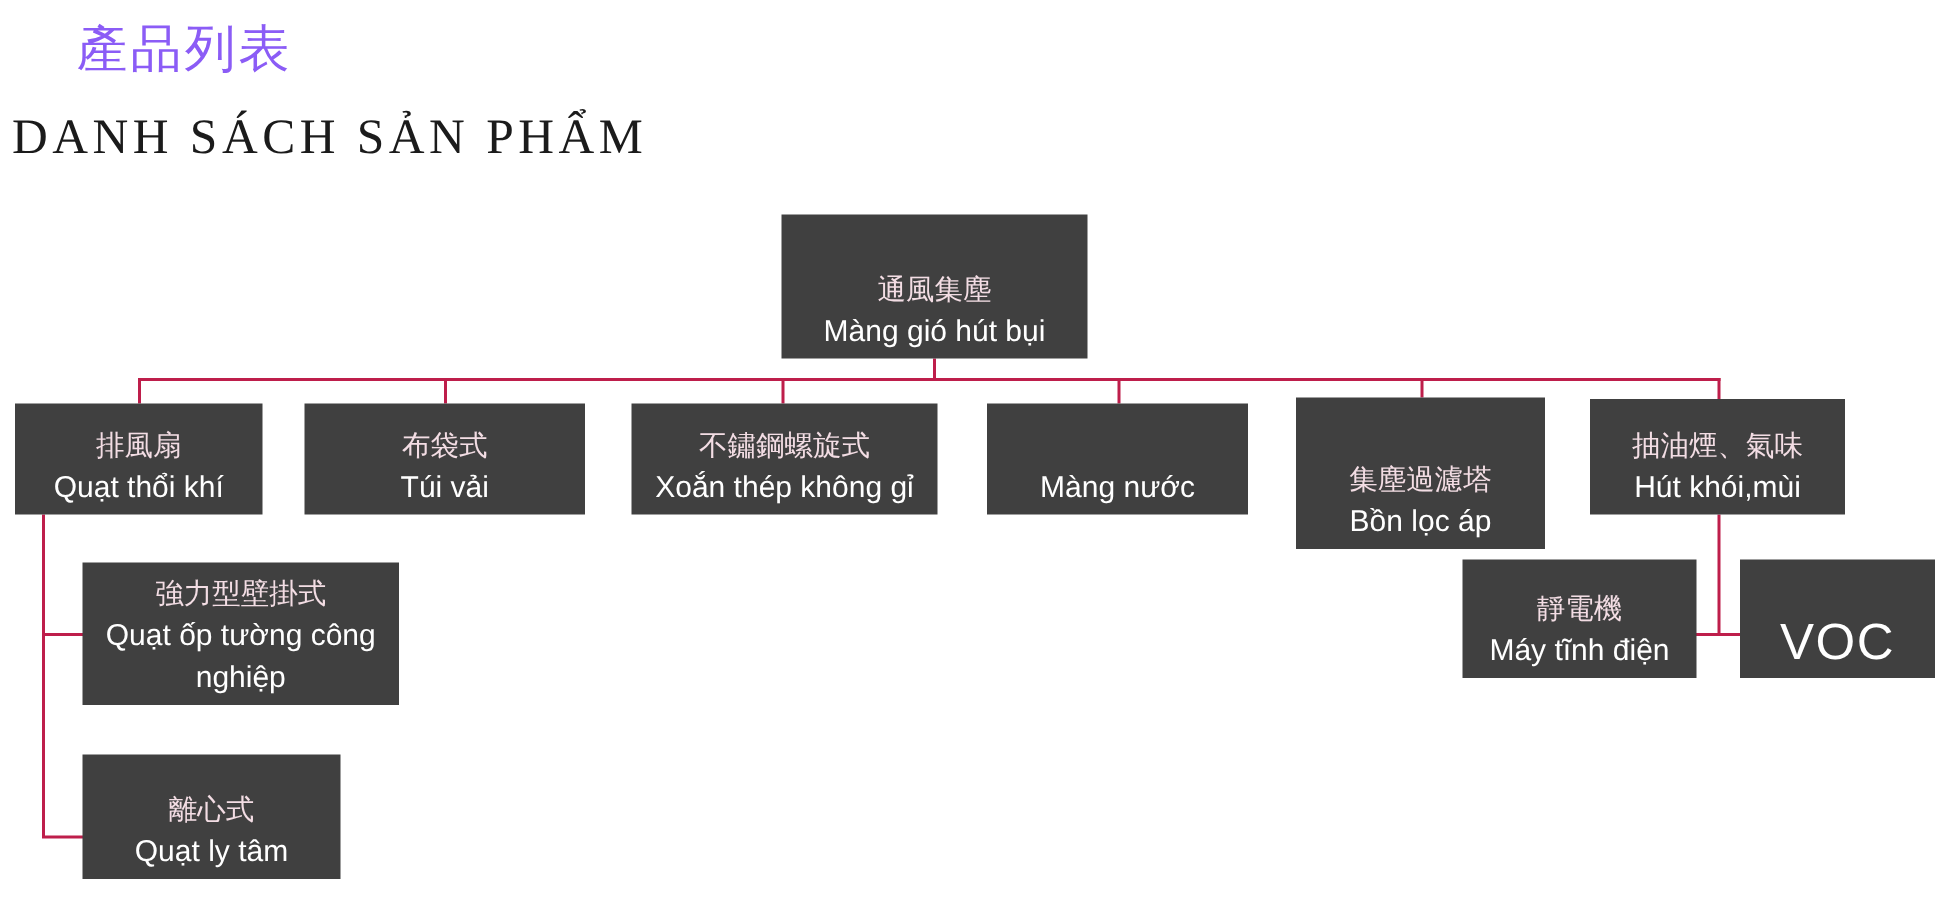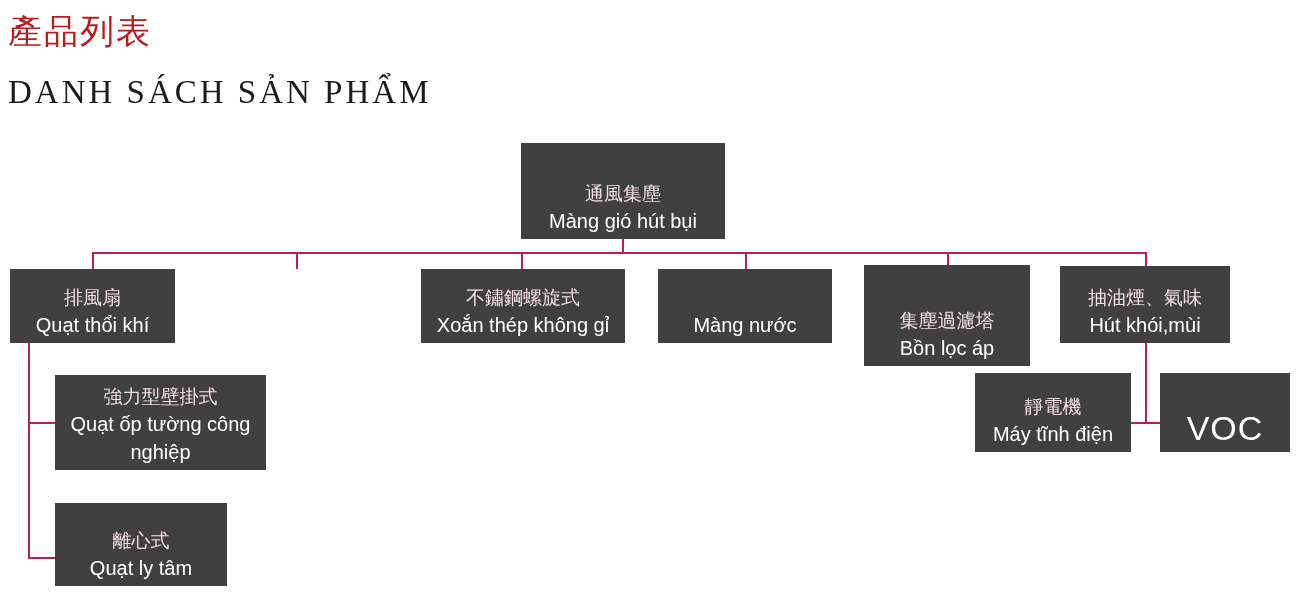--- a/index.html
+++ b/index.html
@@ -24,26 +24,27 @@
   }
 
   
   .title-block {
     position: absolute;
     left: 8px;
     top: 14px;
     width: 600px;
   }
   .title-cn {
-    font-family: Liberation Mono, monospace;
+    font-family: Liberation Serif, serif;
     font-size: 34px;
     line-height: 40px;
-    color: #b91c1c;
+    color: #8b5cf6;
     letter-spacing: 2px;
     white-space: nowrap;
+    margin-left: 43px;
   }
   .title-vi {
     font-family: "Liberation Serif", "DejaVu Serif", serif;
     font-size: 33px;
     line-height: 40px;
     color: #1b1b1b;
     letter-spacing: 3px;
     white-space: nowrap;
     margin-top: 18px;
   }
@@ -120,20 +121,24 @@
   <div class="node" style="left:521px; top:143px; width:204px; height:96px;">
     <div class="cn">通風集塵</div>
     <div class="vi">Màng gió hút bụi</div>
   </div>
 
   <div class="node" style="left:10px; top:269px; width:165px; height:74px;">
     <div class="cn">排風扇</div>
     <div class="vi">Quạt thổi khí</div>
   </div>
 
+  <div class="node" style="left:203px; top:269px; width:187px; height:74px;">
+    <div class="cn">布袋式</div>
+    <div class="vi">Túi vải</div>
+  </div>
 
   <div class="node" style="left:421px; top:269px; width:204px; height:74px;">
     <div class="cn">不鏽鋼螺旋式</div>
     <div class="vi">Xoắn thép không gỉ</div>
   </div>
 
   <div class="node" style="left:658px; top:269px; width:174px; height:74px;gap:41px;">
     <div class="cn">水簾式</div>
     <div class="vi">Màng nước</div>
   </div>

